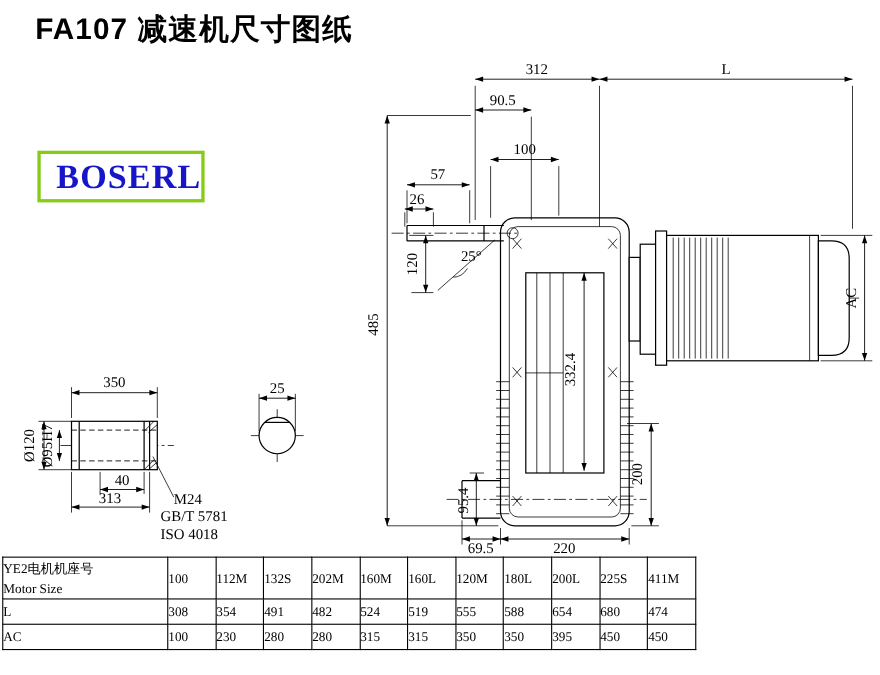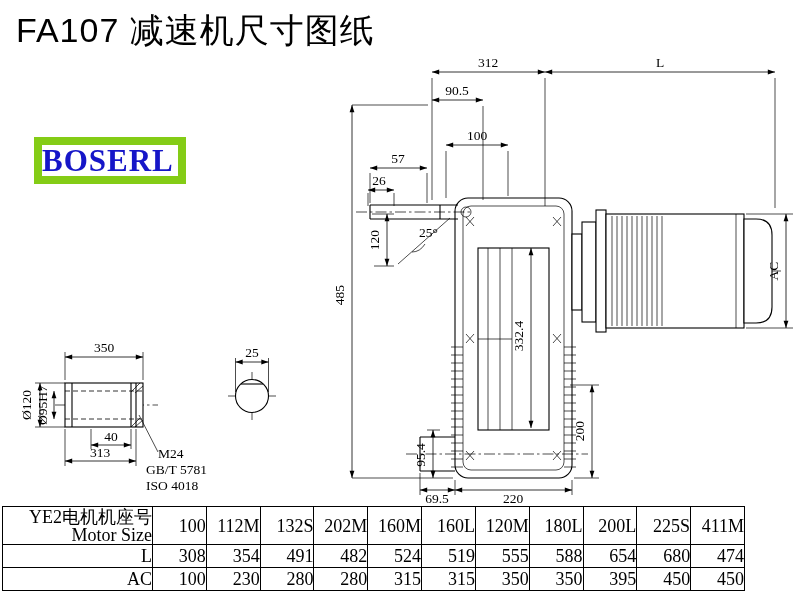--- a/index.html
+++ b/index.html
@@ -1,33 +1,33 @@
 <!DOCTYPE html>
 <html><head>
 <meta charset="utf-8">
 <style>
   *{margin:0;padding:0;box-sizing:border-box}
   html,body{width:800px;height:614px;background:#fff;overflow:hidden;position:relative;
     font-family:"Liberation Serif",serif;color:#000}
-  .title{position:absolute;left:16px;top:8px;font-family:"Liberation Sans",sans-serif;
-    font-weight:normal;font-size:34px;letter-spacing:1px}
-  .logo{position:absolute;left:34px;top:137px;width:152px;height:47px;border:8px solid #84cc16;
-    background:#fff;display:flex;align-items:center;justify-content:flex-start}
+  .title{position:absolute;left:32px;top:8px;font-family:"Liberation Sans",sans-serif;
+    font-weight:bold;font-size:27px;letter-spacing:1px}
+  .logo{position:absolute;left:34px;top:137px;width:152px;height:47px;border:3px solid #84cc16;
+    background:#fff;display:flex;align-items:center;justify-content:flex-end}
   .logo span{font-family:"Liberation Serif",serif;font-size:31px;font-weight:bold;
     color:#1616c8;letter-spacing:1px}
   svg.draw{position:absolute;left:0;top:0}
   svg.draw text{font-family:"Liberation Serif",serif;font-size:13.5px;fill:#000}
   .obj{fill:none;stroke:#000;stroke-width:1.1}
   .objw{fill:#fff;stroke:#000;stroke-width:1.1}
   .thin{fill:none;stroke:#000;stroke-width:.7}
   .dim{fill:none;stroke:#000;stroke-width:.8}
   .cl{fill:none;stroke:#000;stroke-width:.7;stroke-dasharray:11 3 2.5 3}
   .hid{fill:none;stroke:#000;stroke-width:.8;stroke-dasharray:5 3}
-  table.tbl{position:absolute;left:2px;top:506px;width:743px;border-collapse:collapse;
-    table-layout:fixed;font-size:18px;text-align:right;background:#fff}
+  table.tbl{position:absolute;left:2px;top:506px;width:631px;border-collapse:collapse;
+    table-layout:fixed;font-size:12px;text-align:left;background:#fff}
   table.tbl td{border:1px solid #000;height:23px;padding:0;font-weight:normal}
   table.tbl tr.hdr td{height:38px;line-height:18px}
 </style>
 </head>
 <body>
 
 <div class="title">FA107 减速机尺寸图纸</div>
 
 <div class="logo">
   <span>BOSERL</span>

